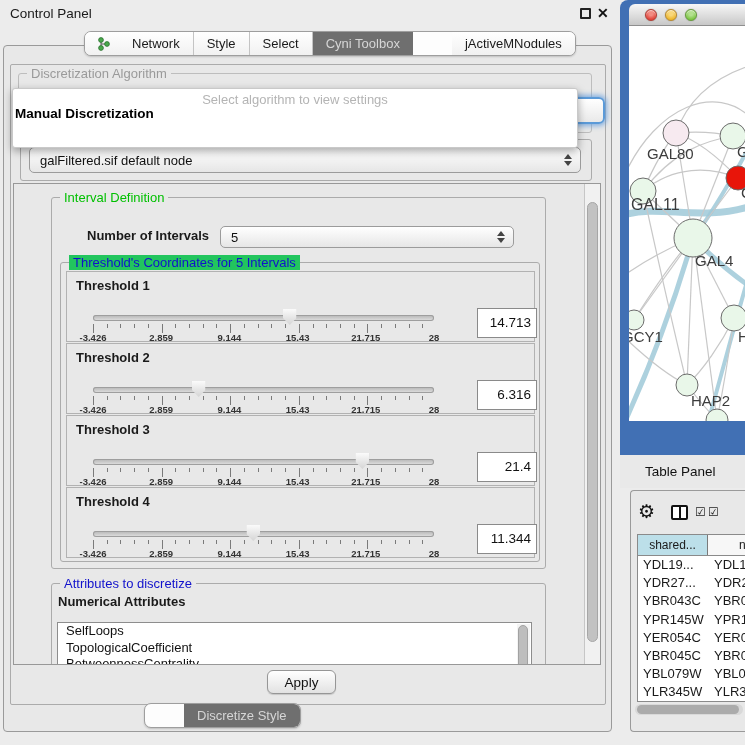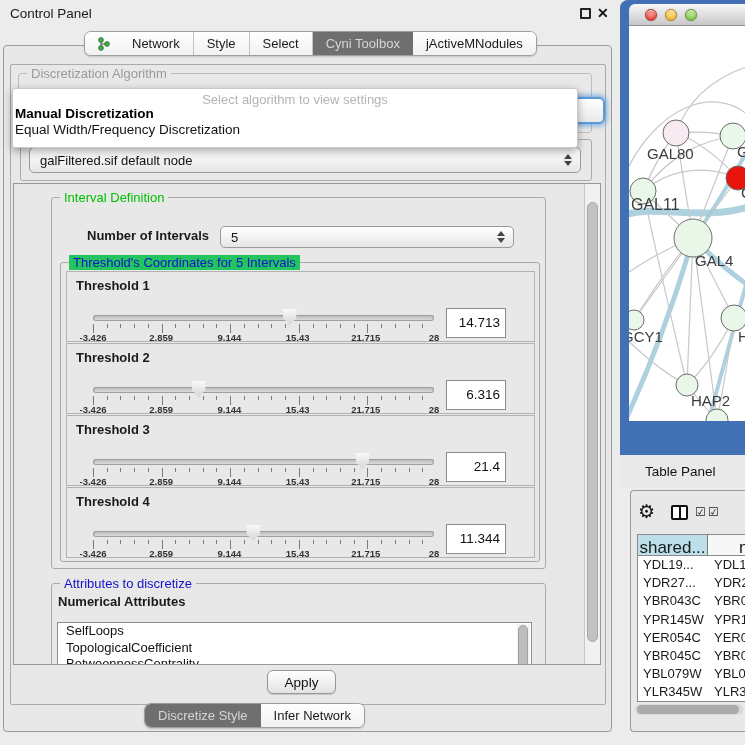--- a/index.html
+++ b/index.html
@@ -13,21 +13,21 @@
   .float-btn { position:absolute; left:580px; top:8px; width:11px; height:11px; border:2px solid #222; border-radius:1px; background:transparent; }
   .close-btn { position:absolute; left:597px; top:5px; font-size:14px; font-weight:bold; color:#111; }
 
   
   .cp-outer { position:absolute; left:3px; top:45px; width:609px; height:687px; background:#e8e8e8; border:1px solid #9a9a9a; border-radius:4px; }
   .cp-inner { position:absolute; left:10px; top:64px; width:596px; height:641px; background:#e8e8e8; border:1px solid #ababab; border-radius:2px; }
 
   
   .tabbar { position:absolute; left:84px; top:31px; height:25px; display:flex; background:#fdfdfd; border:1px solid #9e9e9e; border-radius:7px; overflow:hidden; box-shadow:0 1px 2px rgba(0,0,0,.18); z-index:30; }
   .tabseg { display:flex; align-items:center; gap:22px; padding:0 13px; font-size:13px; color:#1a1a1a; border-right:1px solid #c4c4c4; background:linear-gradient(#ffffff,#f1f1f1); white-space:nowrap; }
-  .tabseg:last-child { border-right:none; }
+  .tabseg:last-child { border-right:none;margin-left:39px; }
   .tabseg.selected { background:#6f6f6f; color:#d6d6d6; border-right:none; }
   .net-icon svg { display:block; }
 
   
   .algo-group { position:absolute; left:18px; top:73px; width:574px; height:60px; border:1px solid #bdbdbd; border-radius:3px; }
   .algo-title { position:absolute; left:8px; top:-8px; background:#e8e8e8; padding:0 4px; font-size:13px; color:#9a9a9a; }
   .algo-combo { position:absolute; left:8px; top:23px; width:578px; height:27px; border:2px solid #5b9ad8; border-radius:6px; background:linear-gradient(#ffffff,#e9e9e9); box-shadow:0 0 5px 2px rgba(98,156,222,.75); z-index:10; }
 
   
   .algo-popup { position:absolute; left:12px; top:88px; width:566px; height:60px; background:#ffffff; border:1px solid #c9c9c9; border-radius:3px; box-shadow:0 3px 8px rgba(0,0,0,.35); z-index:50; }
@@ -65,21 +65,21 @@
   .thumb-wrap { position:absolute; left:26px; width:341px; top:0; height:100%; }
   .thumb2 { position:absolute; top:36px; width:15px; height:18px; transform:translateX(-50%); background:linear-gradient(#fdfdfd,#d2d2d2); clip-path:polygon(5% 5%,95% 5%,95% 55%,50% 95%,5% 55%); outline:1px solid #8e8e8e; }
   .ticks { position:absolute; left:26px; width:342px; top:52px; height:9px;
     background-image:
       repeating-linear-gradient(to right,#7a7a7a 0 1px,transparent 1px calc(100%/25)),
       repeating-linear-gradient(to right,#7a7a7a 0 1px,transparent 1px calc(100%/5));
     background-size:calc(100% + 1px) 4px, calc(100% + 1px) 9px;
     background-repeat:no-repeat,no-repeat; }
   .scale-labels { position:absolute; left:26px; width:341px; top:60px; height:11px; }
   .scale-labels span { position:absolute; transform:translateX(-50%); font-size:9.5px; font-weight:bold; color:#333; white-space:nowrap; }
-  .valbox { position:absolute; left:379px; top:36px; width:60px; height:30px; background:#ffffff; border:1px solid #8a8a8a; font-size:13.5px; color:#111; text-align:right; padding:6px 5px 0 0; }
+  .valbox { position:absolute; left:410px; top:36px; width:60px; height:30px; background:#ffffff; border:1px solid #8a8a8a; font-size:13.5px; color:#111; text-align:right; padding:6px 5px 0 0; }
 
   
   .attr-group { position:absolute; left:37px; top:399px; width:495px; height:90px; border:1px solid #ababab; border-radius:3px; }
   .ag-title { position:absolute; left:8px; top:-8px; background:#e8e8e8; padding:0 4px; font-size:13px; color:#1111cc; }
   .num-label { position:absolute; left:6px; top:10px; font-size:13px; font-weight:bold; }
   .attr-list { position:absolute; left:5px; top:38px; width:475px; height:49px; background:#ffffff; border:1px solid #8d8d8d; overflow:hidden; }
   .attr-item { font-size:13px; color:#111; padding:1px 0 1px 8px; line-height:14.5px; white-space:nowrap; }
   .attr-vscroll { position:absolute; right:1px; top:1px; width:13px; height:46px; background:#f4f4f4; }
   .attr-vthumb { position:absolute; left:1px; top:1px; width:10px; height:44px; background:#bdbdbd; border:1px solid #a2a2a2; border-radius:5px; }
 
@@ -98,21 +98,21 @@
 
   
   .tp-bar { position:absolute; left:620px; top:455px; width:125px; height:33px; background:#e9e9e9; }
   .tp-bar-title { position:absolute; left:25px; top:9px; font-size:13.5px; color:#111; }
   .tp-panel { position:absolute; left:630px; top:490px; width:115px; height:242px; background:#e8e8e8; border:1px solid #9a9a9a; border-radius:4px 0 0 4px; border-right:none; overflow:hidden; }
   .gear-icon { position:absolute; left:7px; top:11px; font-family:"DejaVu Sans", sans-serif; font-size:19px; color:#111; line-height:19px; }
   .splitcol-icon { position:absolute; left:40px; top:14px; width:17px; height:15px; border:2px solid #111; border-radius:2px; background:#fff; }
   .splitcol-icon::after { content:""; position:absolute; left:5.5px; top:0; width:2px; height:11px; background:#111; }
   .check-icon { position:absolute; top:14px; font-family:"DejaVu Sans", sans-serif; font-size:12px; color:#222; }
   .tp-table { position:absolute; left:6px; top:43px; width:109px; height:168px; background:#ffffff; border:1px solid #8a8a8a; border-right:none; overflow:hidden; }
-  .tp-header { display:flex; height:21px; border-bottom:1px solid #8a8a8a; font-size:17px; }
+  .tp-header { display:flex; height:21px; border-bottom:1px solid #8a8a8a; font-size:12px; }
   .th1 { width:70px; background:#bcdfe9; border-right:1px solid #7a7a7a; text-align:center; padding-top:3px; overflow:hidden; white-space:nowrap; }
   .th2 { flex:1; background:#f7f7f7; padding:3px 0 0 31px; overflow:hidden; white-space:nowrap; }
   .tp-row { display:flex; height:18.2px; font-size:13px; }
   .td1 { width:70px; padding:1px 0 0 5px; overflow:hidden; white-space:nowrap; }
   .td2 { flex:1; padding:1px 0 0 6px; overflow:hidden; white-space:nowrap; }
   .tp-hscroll { position:absolute; left:4px; top:213px; width:108px; height:11px; background:#d9d9d9; border-radius:6px; }
   .tp-hthumb { position:absolute; left:2px; top:1px; width:102px; height:9px; background:#ababab; border-radius:5px; }
 </style>
 </head>
 <body>
@@ -156,21 +156,20 @@
   </div>
 
   <div class="algo-group">
     <span class="algo-title">Discretization Algorithm</span>
     <div class="algo-combo"></div>
   </div>
 
   <div class="algo-popup">
     <div class="popup-hint">Select algorithm to view settings</div>
     <div class="popup-opt1">Manual Discretization</div>
-    <div class="popup-opt2">Equal Width/Frequency Discretization</div>
   </div>
 
   <div class="tdata-group">
     <span class="tdata-title">Table Data</span>
     <div class="combo tdata-combo">
       <span class="val">galFiltered.sif default node</span>
       <span class="stepper"></span>
     </div>
   </div>
 
@@ -277,23 +276,20 @@
     <div class="vscroll-track">
       <div class="vscroll-thumb"></div>
     </div>
   </div>
 
   <div class="apply-btn">Apply</div>
 
   <div class="bottom-tabbar">
     <div class="tabseg selected">
         <span>Discretize Style</span>
-      </div>
-    <div class="tabseg">
-        <span>Infer Network</span>
       </div>
   </div>
 
   <div class="net-frame">
     <div class="net-titlebar">
       <span class="tl red"></span>
       <span class="tl yellow"></span>
       <span class="tl green"></span>
     </div>
     <div class="net-canvas">

